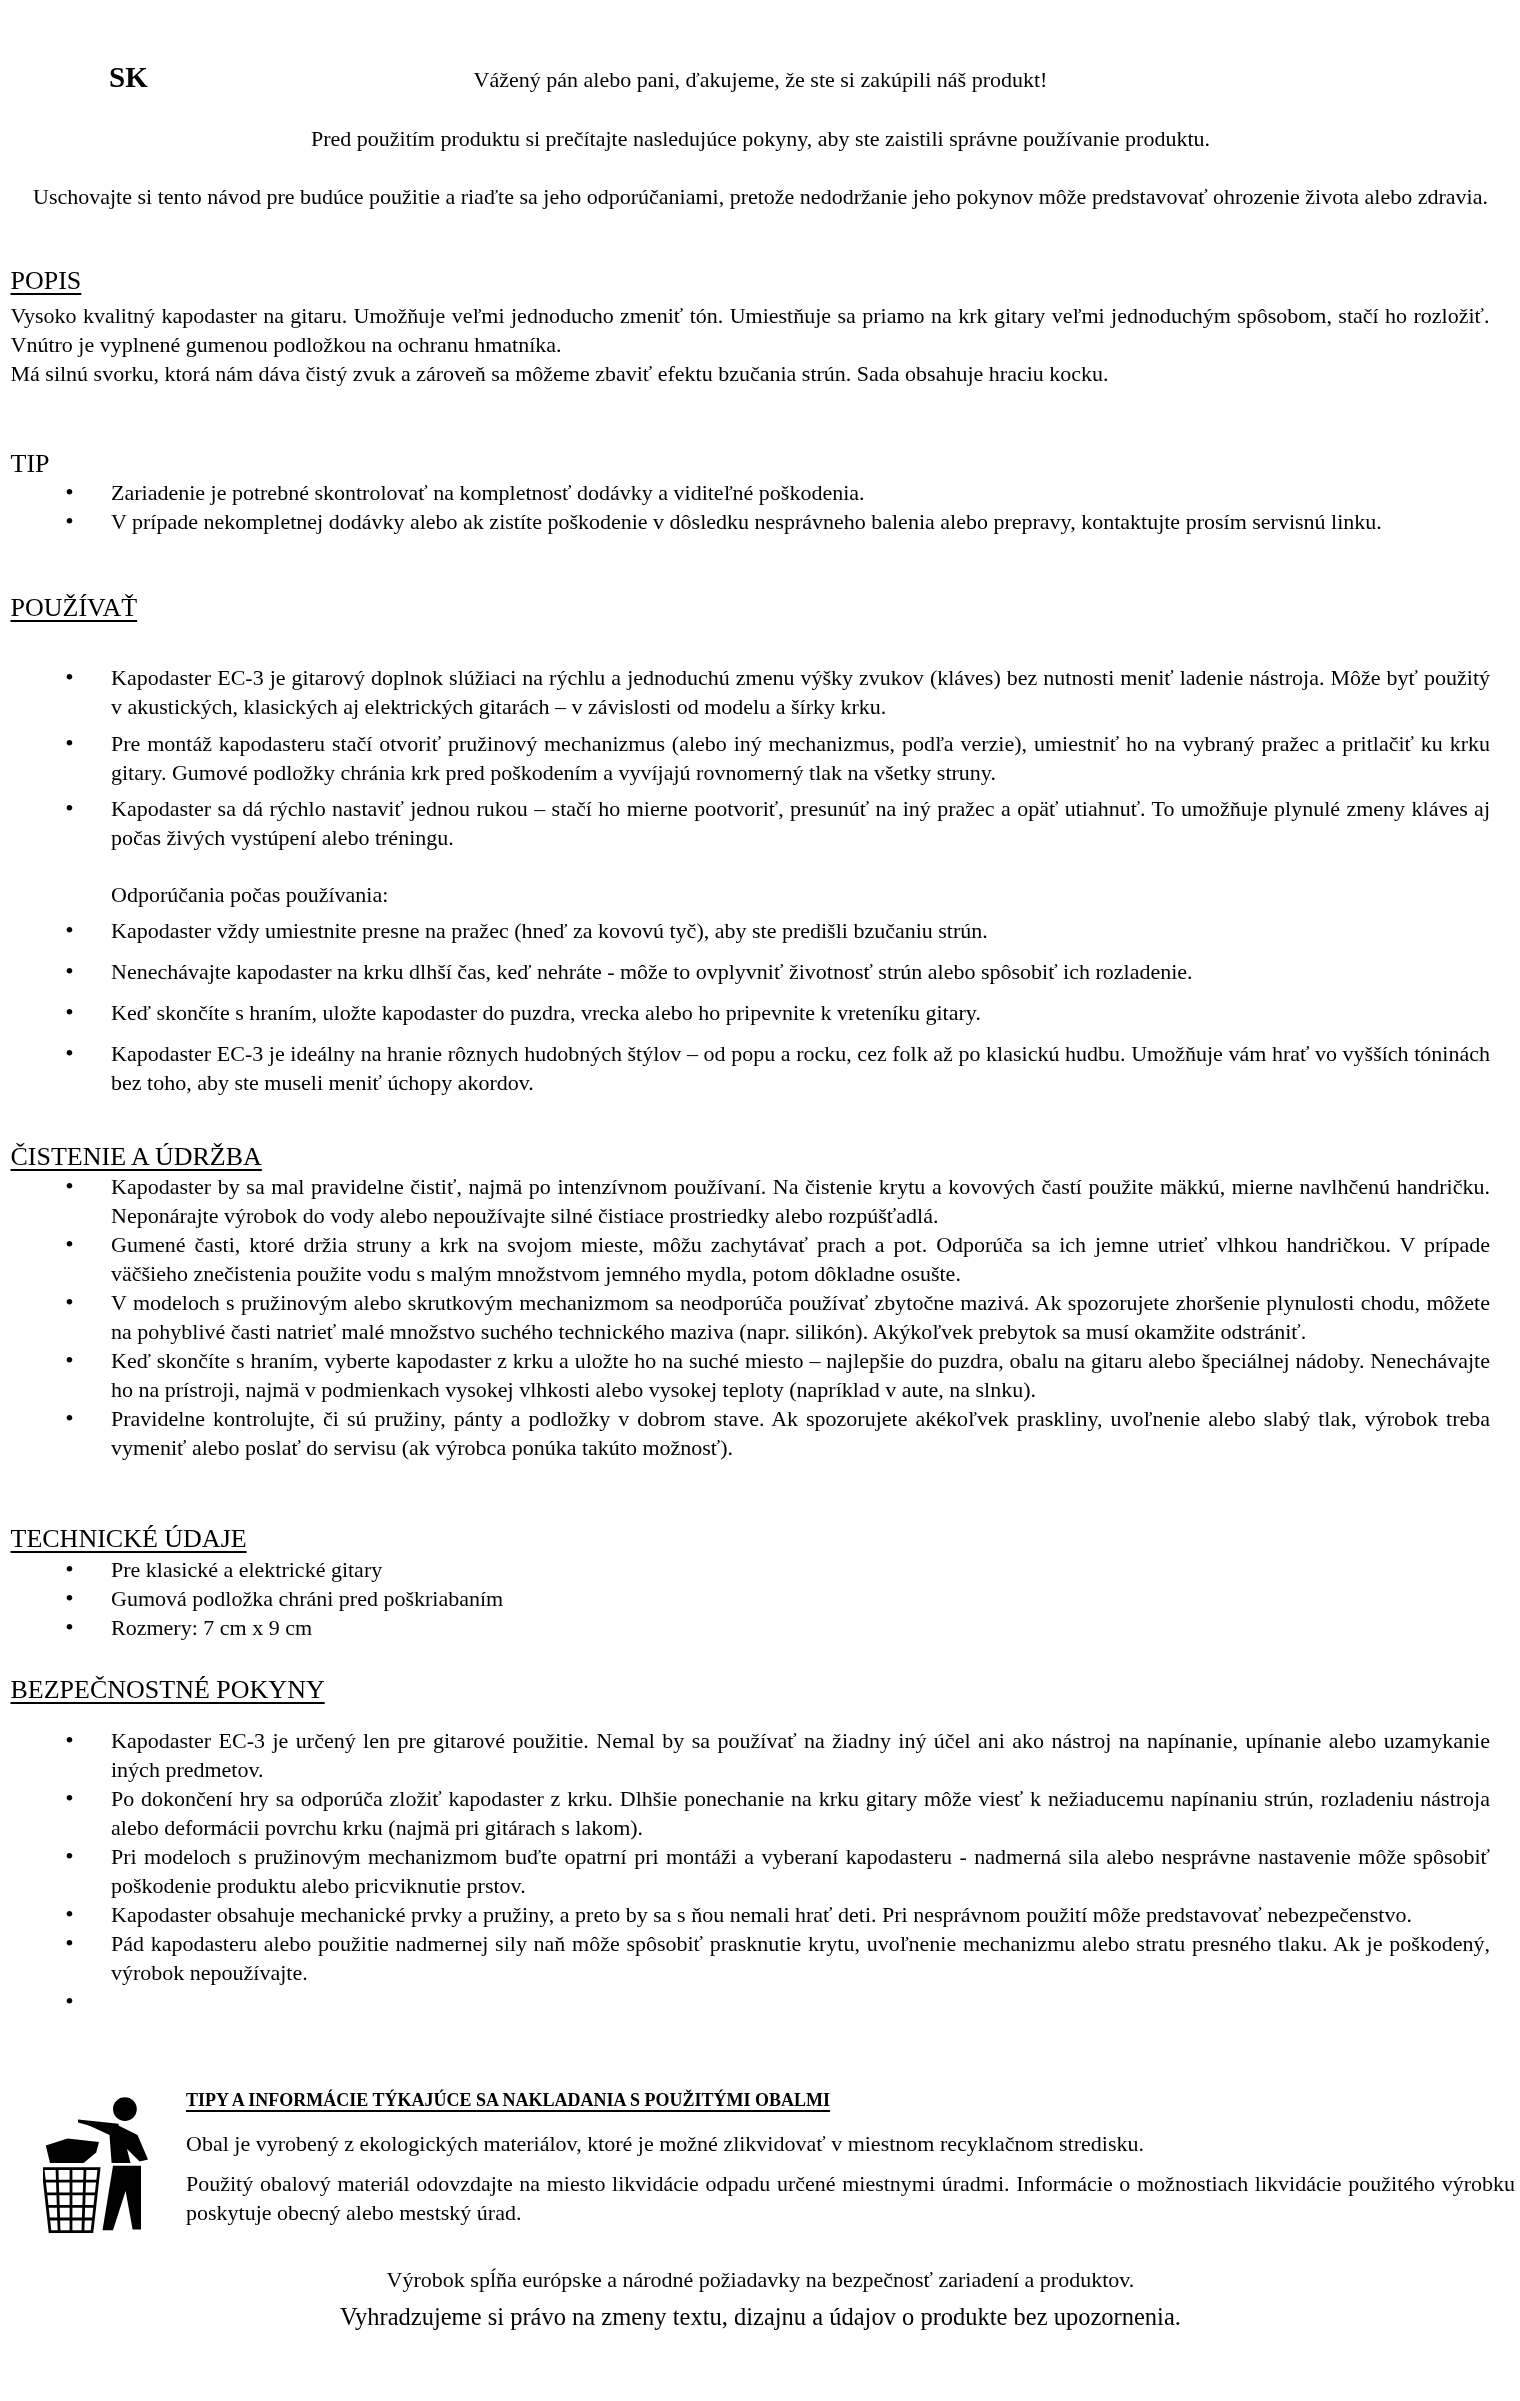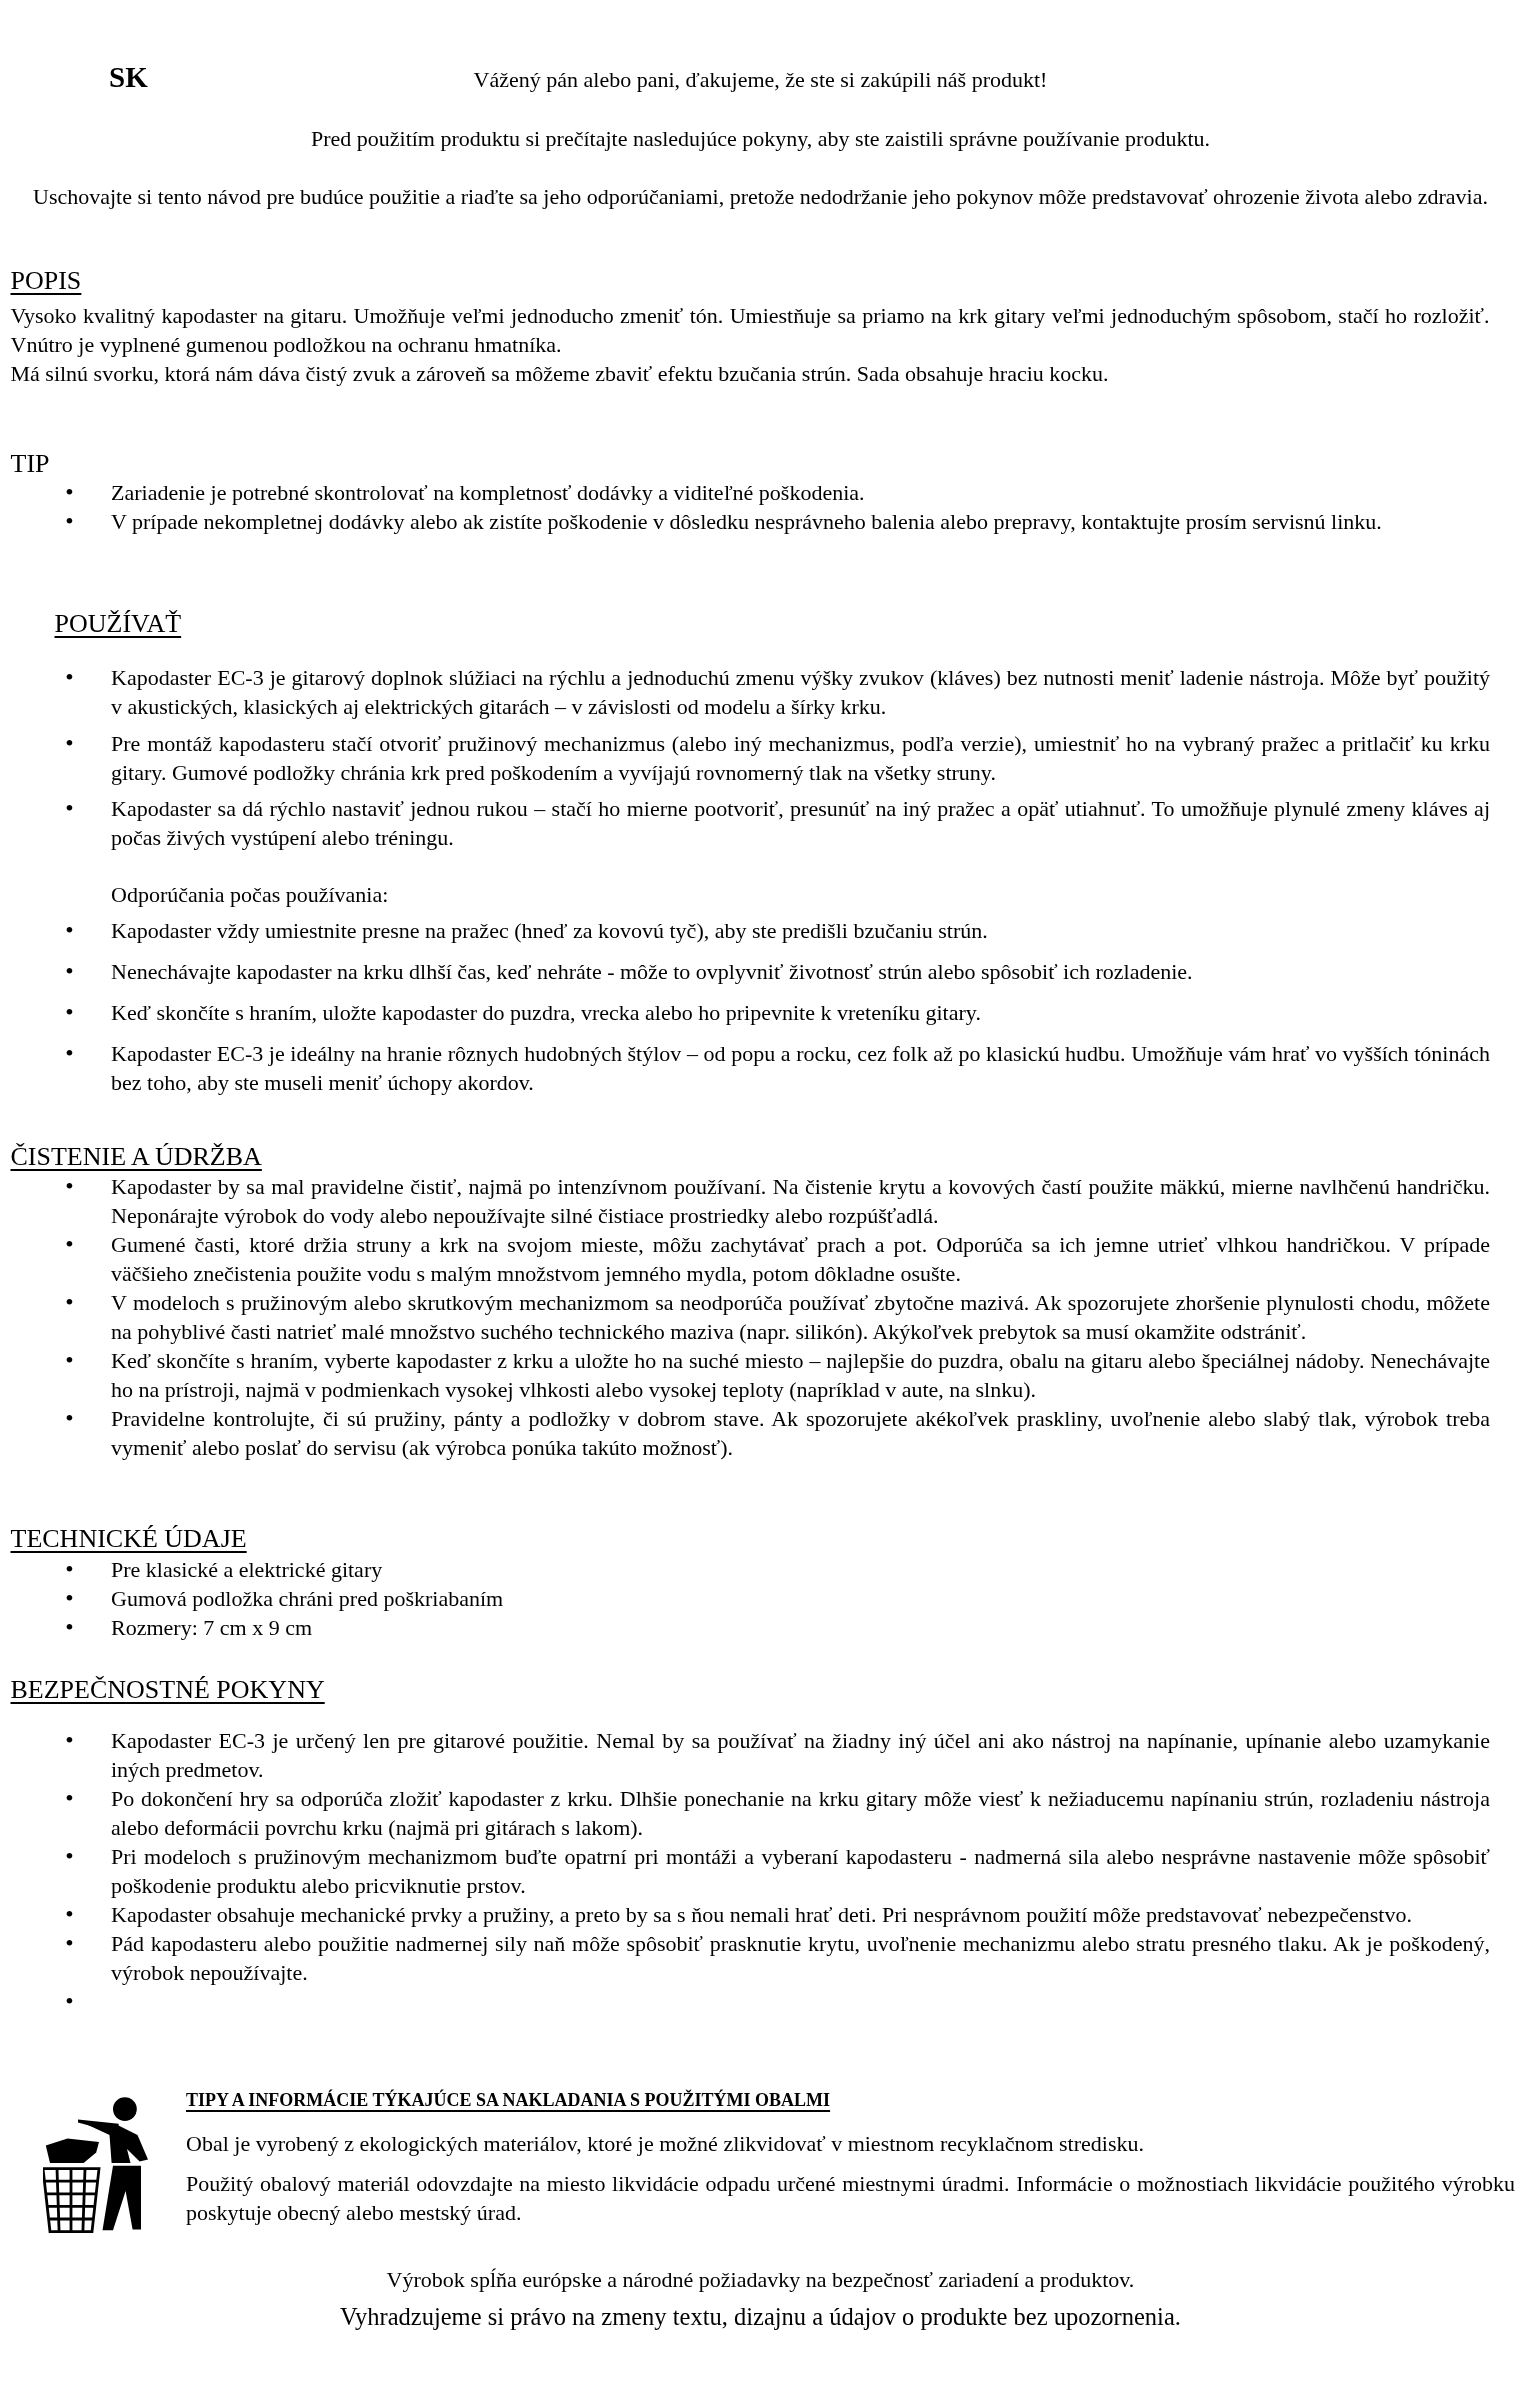--- a/index.html
+++ b/index.html
@@ -68,21 +68,21 @@
   <div class="abs h2" style="top:265px;">POPIS</div>
   <div class="abs para" style="top:301px;">Vysoko kvalitný kapodaster na gitaru. Umožňuje veľmi jednoducho zmeniť tón. Umiestňuje sa priamo na krk gitary veľmi jednoduchým spôsobom, stačí ho rozložiť. Vnútro je vyplnené gumenou podložkou na ochranu hmatníka.</div>
   <div class="abs para" style="top:359px;">Má silnú svorku, ktorá nám dáva čistý zvuk a zároveň sa môžeme zbaviť efektu bzučania strún. Sada obsahuje hraciu kocku.</div>
 
   <div class="abs h2 plain" style="top:448px;">TIP</div>
   <ul class="blist" style="top:478px;">
       <li><span class="bullet">•</span><span>Zariadenie je potrebné skontrolovať na kompletnosť dodávky a viditeľné poškodenia.</span></li>
       <li><span class="bullet">•</span><span>V prípade nekompletnej dodávky alebo ak zistíte poškodenie v dôsledku nesprávneho balenia alebo prepravy, kontaktujte prosím servisnú linku.</span></li>
     </ul>
 
-  <div class="abs h2" style="top:608px;margin-left:44px;">POUŽÍVAŤ</div>
+  <div class="abs h2" style="top:592px;">POUŽÍVAŤ</div>
   <ul class="blist spaced" style="top:663px;">
       <li><span class="bullet">•</span><span>Kapodaster EC-3 je gitarový doplnok slúžiaci na rýchlu a jednoduchú zmenu výšky zvukov (kláves) bez nutnosti meniť ladenie nástroja. Môže byť použitý v akustických, klasických aj elektrických gitarách – v závislosti od modelu a šírky krku.</span></li>
       <li><span class="bullet">•</span><span>Pre montáž kapodasteru stačí otvoriť pružinový mechanizmus (alebo iný mechanizmus, podľa verzie), umiestniť ho na vybraný pražec a pritlačiť ku krku gitary. Gumové podložky chránia krk pred poškodením a vyvíjajú rovnomerný tlak na všetky struny.</span></li>
       <li><span class="bullet">•</span><span>Kapodaster sa dá rýchlo nastaviť jednou rukou – stačí ho mierne pootvoriť, presunúť na iný pražec a opäť utiahnuť. To umožňuje plynulé zmeny kláves aj počas živých vystúpení alebo tréningu.</span></li>
     </ul>
 
   <div class="abs subhead" style="top:880px;">Odporúčania počas používania:</div>
   <ul class="blist spaced2" style="top:916px;">
       <li><span class="bullet">•</span><span>Kapodaster vždy umiestnite presne na pražec (hneď za kovovú tyč), aby ste predišli bzučaniu strún.</span></li>
       <li><span class="bullet">•</span><span>Nenechávajte kapodaster na krku dlhší čas, keď nehráte - môže to ovplyvniť životnosť strún alebo spôsobiť ich rozladenie.</span></li>

